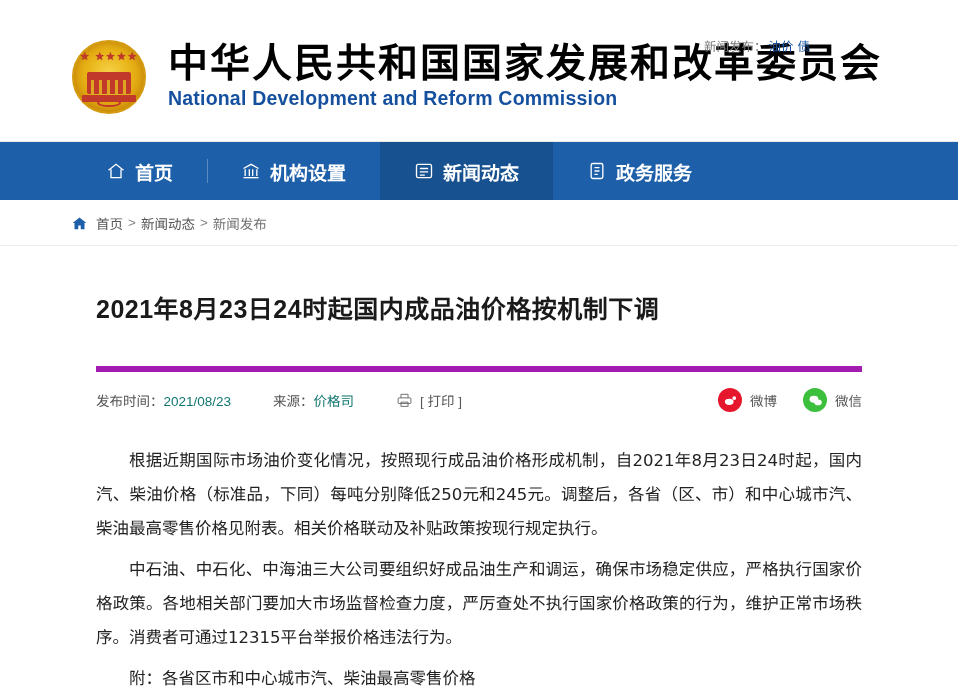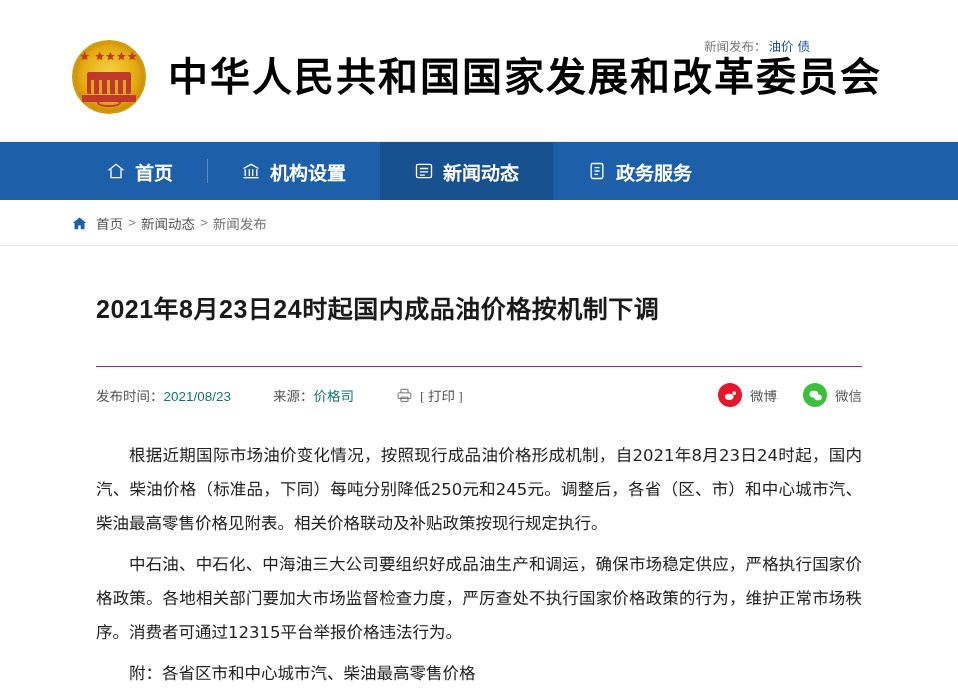--- a/index.html
+++ b/index.html
@@ -197,42 +197,41 @@
   .article {
     padding: 0 96px;
   }
   .art-title {
     font-size: 25px;
     font-weight: bold;
     color: #1a1a1a;
     letter-spacing: .5px;
     padding-top: 46px;
     padding-bottom: 40px;
-    border-bottom: 1px solid #a21caf;
+    border-bottom: 6px solid #a21caf;
     line-height: 34px;
   }
   .meta-row {
     display: flex;
     align-items: center;
     height: 56px;
     font-size: 13.5px;
     color: #555;
     position: relative;
   }
   .meta-item { margin-right: 42px; white-space: nowrap; }
   .meta-item .k { color: #555; }
   .meta-item .v { color: #0f766e; }
   .print-btn {
     display: flex;
     align-items: center;
     gap: 7px;
     color: #555;
     cursor: pointer;
     white-space: nowrap;
-    font-family: Liberation Serif, serif;
   }
   .printer-ico { width: 17px; height: 16px; display: inline-block; }
   .printer-ico svg { width: 17px; height: 16px; stroke: #666; fill: none; stroke-width: 1.3; }
 
   .share-group {
     position: absolute;
     right: 0; top: 50%;
     transform: translateY(-50%);
     display: flex;
     align-items: center;
@@ -280,20 +279,21 @@
 <div class="header">
   <div class="logo-wrap">
     <div class="emblem">
       <div class="stars">★ ★★★★</div>
       <div class="gate"></div>
       <div class="base"></div>
       <div class="cog"></div>
     </div>
     <div class="site-titles">
       <div class="site-title-cn">中华人民共和国国家发展和改革委员会</div>
+      <div class="site-title-en">National Development and Reform Commission</div>
     </div>
   </div>
 
   <div class="search-area">
     <div class="hot-search">
       <span class="label">新闻发布：</span><a href="#">油价</a><a href="#">债</a>
     </div>
   </div>
 </div>
 

